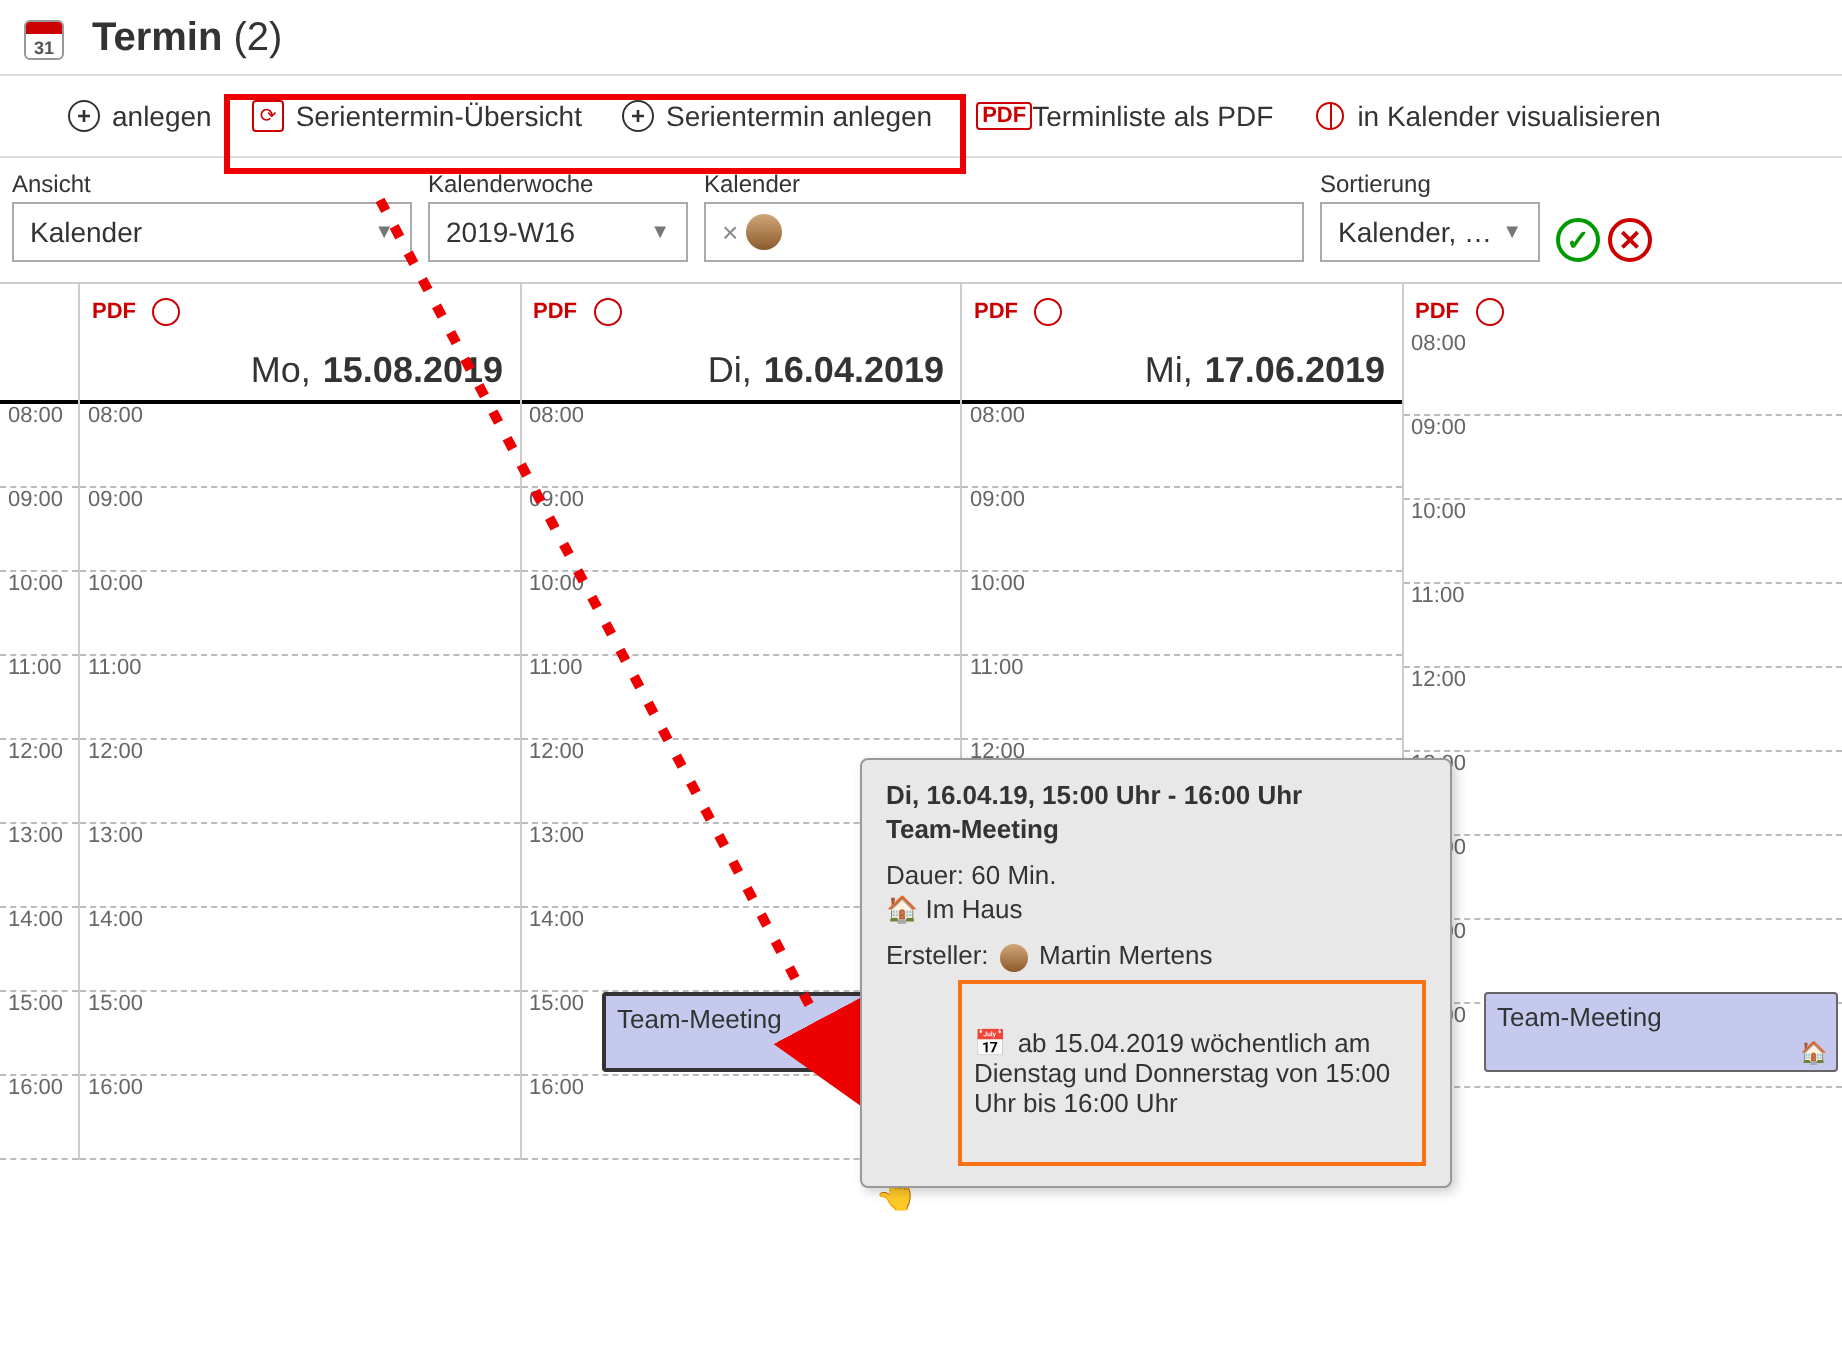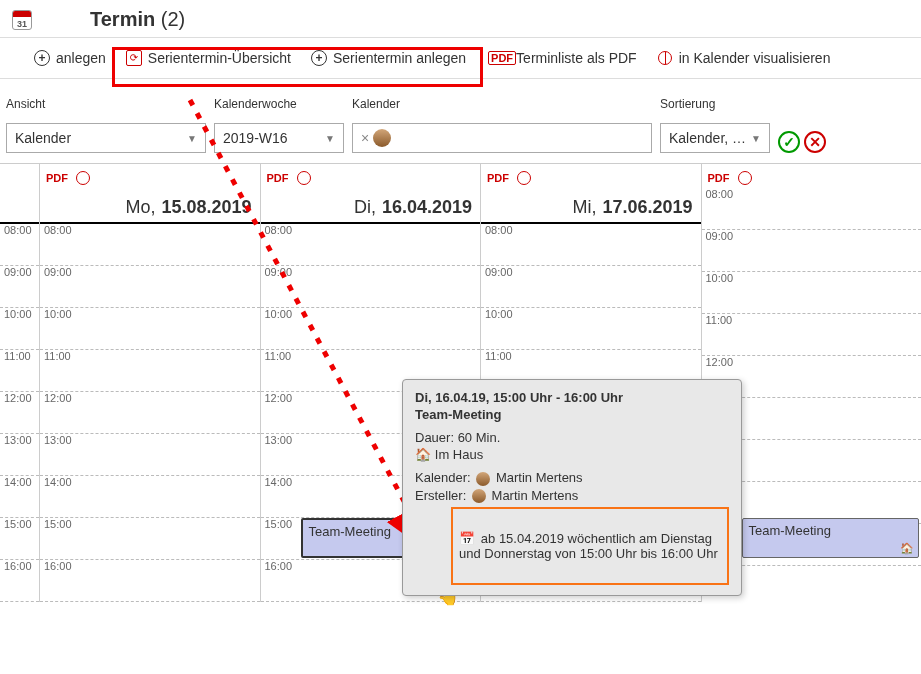--- a/index.html
+++ b/index.html
@@ -1,33 +1,33 @@
 <!DOCTYPE html>
 <html><head>
 <meta charset="utf-8">
 <style>
 * { box-sizing: border-box; margin: 0; padding: 0; }
 body { font-family: Arial, Helvetica, sans-serif; font-size: 14px; background: #fff; width: 921px; height: 674px; overflow: hidden; position: relative; color: #333; }
 
-.header { display: flex; align-items: center; padding: 8px 12px 6px; gap: 44px; }
+.header { display: flex; align-items: center; padding: 8px 12px 6px; }
 .header .cal-icon { width: 20px; height: 20px; border: 1px solid #999; border-radius: 3px; position: relative; background: #fff; margin-right: 14px; }
 .header .cal-icon::before { content: ""; position: absolute; top: 0; left: 0; right: 0; height: 6px; background: #c00; border-radius: 2px 2px 0 0; }
 .header .cal-icon::after { content: "31"; position: absolute; bottom: 0; left: 0; right: 0; text-align: center; font-size: 9px; font-weight: bold; color: #555; }
 .header .title { font-size: 20px; }
 .header .title b { font-weight: bold; }
 
 .toolbar { border-top: 1px solid #ddd; border-bottom: 1px solid #ddd; display: flex; align-items: center; padding: 6px 0; gap: 0; }
 .toolbar .tb-item { display: inline-flex; align-items: center; padding: 6px 10px; gap: 6px; cursor: pointer; font-size: 14px; }
 .toolbar .tb-item .ico { width: 16px; height: 16px; display: inline-flex; align-items: center; justify-content: center; }
 
 .highlight-box { position: absolute; border: 3px solid #e00; pointer-events: none; }
 .highlight-box.hb1 { left: 112px; top: 47px; width: 371px; height: 40px; }
 
 .filters { display: flex; padding: 6px 6px 10px; gap: 8px; }
-.filters .fcol { display: flex; flex-direction: column; gap: 12px; margin-top: 12px; }
+.filters .fcol { display: flex; flex-direction: column; gap: 2px; }
 .filters label { font-size: 12px; color: #333; }
 .filters .sel { height: 30px; border: 1px solid #aaa; background: #fff; display: flex; align-items: center; padding: 0 8px; font-size: 14px; position: relative; }
 .filters .sel .caret { margin-left: auto; color: #777; font-size: 10px; }
 .filters .avatar { width: 18px; height: 18px; border-radius: 50%; background: linear-gradient(#d2a679,#8b5a2b); display: inline-block; vertical-align: middle; }
 .filters .btns { display: flex; align-items: flex-end; gap: 4px; padding-bottom: 0; }
 .filters .circle-btn { width: 22px; height: 22px; border: 2px solid; border-radius: 50%; display: flex; align-items: center; justify-content: center; font-weight: bold; cursor: pointer; }
 .filters .ok { border-color: #090; color: #090; }
 .filters .cancel { border-color: #c00; color: #c00; }
 
 .calendar { display: flex; border-top: 1px solid #ccc; position: relative; }
@@ -44,21 +44,21 @@
 .day-header .date { font-weight: bold; }
 
 .hour-row { height: 42px; border-bottom: 1px dashed #bbb; position: relative; }
 .hour-label { position: absolute; top: 0; left: 4px; font-size: 11px; color: #666; }
 .timecol .hour-row .hour-label { left: 4px; }
 
 .event { position: absolute; background: #c5c9ee; border: 1px solid #666; border-radius: 2px; padding: 4px 6px; font-size: 13px; cursor: pointer; left: 40px; right: 2px; }
 .event .home-ico { position: absolute; right: 4px; bottom: 2px; font-size: 11px; color: #555; }
 .event.selected { border: 2px solid #333; }
 
-.tooltip { position: absolute; left: 402px; top: 379px; width: 340px; background: #e8e8e8; border: 1px solid #999; border-radius: 4px; padding: 10px 12px; font-size: 13px; box-shadow: 2px 2px 6px rgba(0,0,0,0.2); z-index: 10; }
+.tooltip { position: absolute; left: 430px; top: 379px; width: 296px; background: #e8e8e8; border: 1px solid #999; border-radius: 4px; padding: 10px 12px; font-size: 13px; box-shadow: 2px 2px 6px rgba(0,0,0,0.2); z-index: 10; }
 .tooltip .tt-head { font-weight: bold; margin-bottom: 2px; }
 .tooltip .tt-title { font-weight: bold; margin-bottom: 8px; }
 .tooltip .tt-line { margin-bottom: 2px; }
 .tooltip .tt-sep { height: 6px; }
 .tooltip .tt-avatar { width: 14px; height: 14px; border-radius: 50%; background: linear-gradient(#d2a679,#8b5a2b); display: inline-block; vertical-align: middle; margin: 0 2px; }
 .tooltip .recur-box { border: 2px solid #f97316; padding: 22px 6px; margin-top: 4px; margin-left: 36px; }
 .tooltip .recur-ico { color: #c00; margin-right: 2px; }
 
 .arrow-svg { position: absolute; left: 180px; top: 90px; width: 270px; height: 480px; pointer-events: none; z-index: 5; }
 
@@ -341,25 +341,20 @@
   </div>
 </div>
 
 <div class="tooltip">
   <div class="tt-head">Di, 16.04.19, 15:00 Uhr - 16:00 Uhr</div>
   <div class="tt-title">Team-Meeting</div>
   <div class="tt-line">Dauer: 60 Min.</div>
   <div class="tt-line">🏠 Im Haus</div>
   <div class="tt-sep"></div>
   <div class="tt-line">
-    <span>Kalender:</span>
-    <span class="tt-avatar"></span>
-    <span>Martin Mertens</span>
-  </div>
-  <div class="tt-line">
     <span>Ersteller:</span>
     <span class="tt-avatar"></span>
     <span>Martin Mertens</span>
   </div>
   <div class="recur-box">
     <span class="recur-ico">📅</span>
     <span>ab 15.04.2019 wöchentlich am Dienstag und Donnerstag von 15:00 Uhr bis 16:00 Uhr</span>
   </div>
 </div>
 

